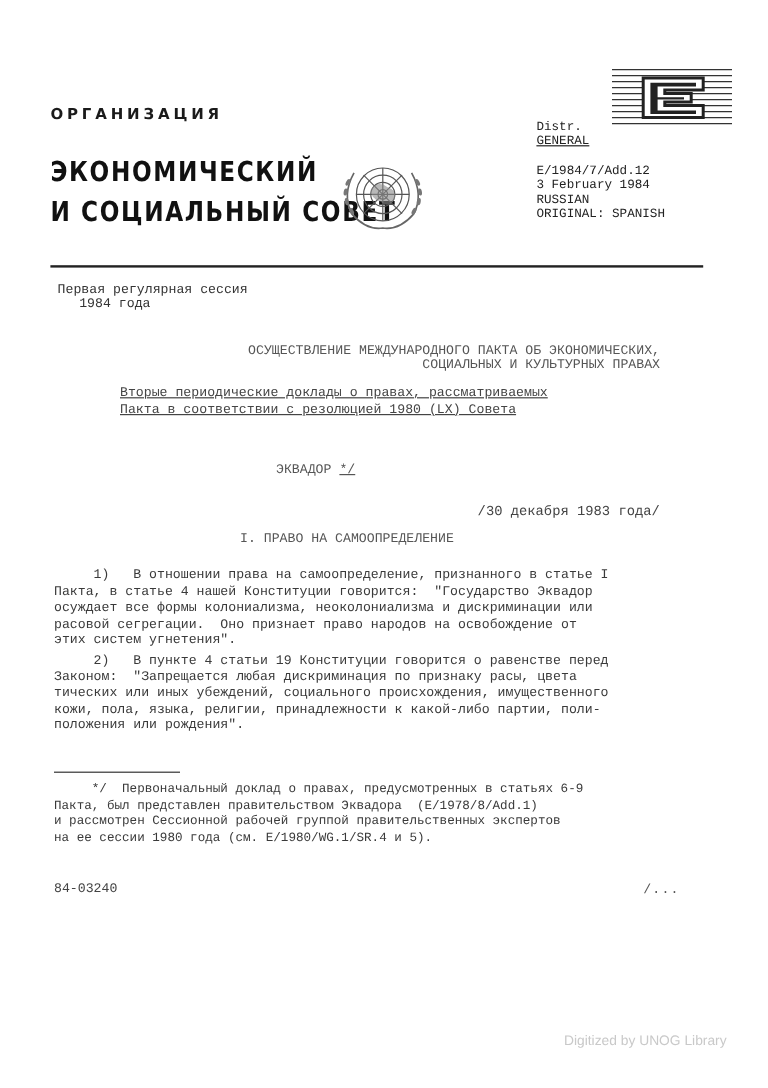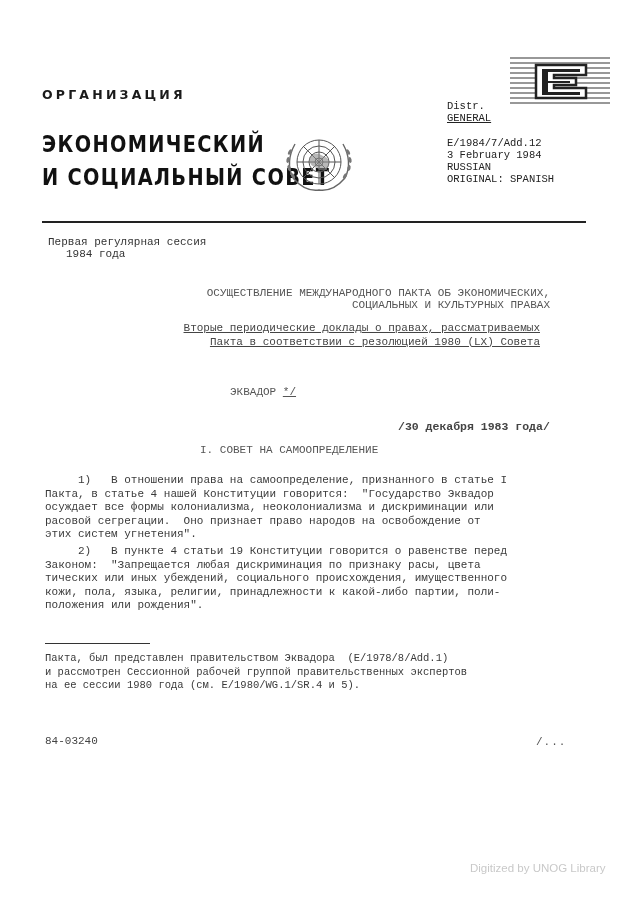--- a/index.html
+++ b/index.html
@@ -31,26 +31,26 @@
     .rule {
       left: 42px; top: 221px; width: 544px; height: 2px; background: #222;
     }
     .session { left: 48px; top: 236px; font-size: 11px; line-height: 12px; color: #333; }
     .session .l2 { padding-left: 18px; }
     .covenant {
       left: 90px; top: 287px; width: 460px; text-align: right;
       font-size: 11px; line-height: 12px; color: #555;
     }
     .reports {
-      left: 100px; top: 322px; width: 440px; text-align: right;
+      left: 100px; top: 322px; width: 440px; text-align: left;
       font-size: 11px; line-height: 13.5px; color: #444; text-decoration: underline;
     }
     .country { left: 230px; top: 386px; font-size: 11px; color: #555; }
     .country .u { text-decoration: underline; }
-    .date { left: 398px; top: 420px; font-size: 11.5px; color: #444; font-weight: bold; }
+    .date { left: 398px; top: 420px; font-size: 11.5px; color: #444; }
     .section { left: 200px; top: 444px; font-size: 11px; color: #555; }
     .para { left: 45px; width: 540px; font-size: 11px; line-height: 13.6px; color: #3a3a3a; }
     .para p { margin: 0; white-space: pre; }
     .p1 { top: 474px; }
     .p2 { top: 545px; }
     .fn-rule { left: 45px; top: 643px; width: 105px; height: 1px; background: #333; }
     .footnote { left: 45px; top: 652px; font-size: 10.5px; line-height: 13.6px; color: #3a3a3a; }
     .footnote p { margin: 0; white-space: pre; }
     .docnum { left: 45px; top: 735px; font-size: 11px; color: #444; text-align: center; }
     .cont { left: 536px; top: 736px; font-size: 11px; color: #555; letter-spacing: 1px; }
@@ -148,41 +148,42 @@
   <div>Пакта в соответствии с резолюцией 1980 (LX) Совета</div>
 </div>
 
 <div class="abs country">
   <span>ЭКВАДОР</span>
   <span class="u">*/</span>
 </div>
 
 <div class="abs date">/30 декабря 1983 года/</div>
 
-<div class="abs section">I.   СОВЕТ НА САМООПРЕДЕЛЕНИЕ</div>
+<div class="abs section">I.   ПРАВО НА САМООПРЕДЕЛЕНИЕ</div>
 
 <div class="abs para p1">
   <p>     1)   В отношении права на самоопределение, признанного в статье I</p>
   <p>Пакта, в статье 4 нашей Конституции говорится:  "Государство Эквадор</p>
   <p>осуждает все формы колониализма, неоколониализма и дискриминации или</p>
   <p>расовой сегрегации.  Оно признает право народов на освобождение от</p>
   <p>этих систем угнетения".</p>
 </div>
 
 <div class="abs para p2">
   <p>     2)   В пункте 4 статьи 19 Конституции говорится о равенстве перед</p>
   <p>Законом:  "Запрещается любая дискриминация по признаку расы, цвета</p>
   <p>тических или иных убеждений, социального происхождения, имущественного</p>
   <p>кожи, пола, языка, религии, принадлежности к какой-либо партии, поли-</p>
   <p>положения или рождения".</p>
 </div>
 
 <div class="abs fn-rule"></div>
 
 <div class="abs footnote">
+  <p>     */  Первоначальный доклад о правах, предусмотренных в статьях 6-9</p>
   <p>Пакта, был представлен правительством Эквадора  (E/1978/8/Add.1)</p>
   <p>и рассмотрен Сессионной рабочей группой правительственных экспертов</p>
   <p>на ее сессии 1980 года (см. E/1980/WG.1/SR.4 и 5).</p>
 </div>
 
 <div class="abs docnum">84-03240</div>
 <div class="abs cont">/...</div>
 
 <div class="abs watermark">Digitized by UNOG Library</div>
 

